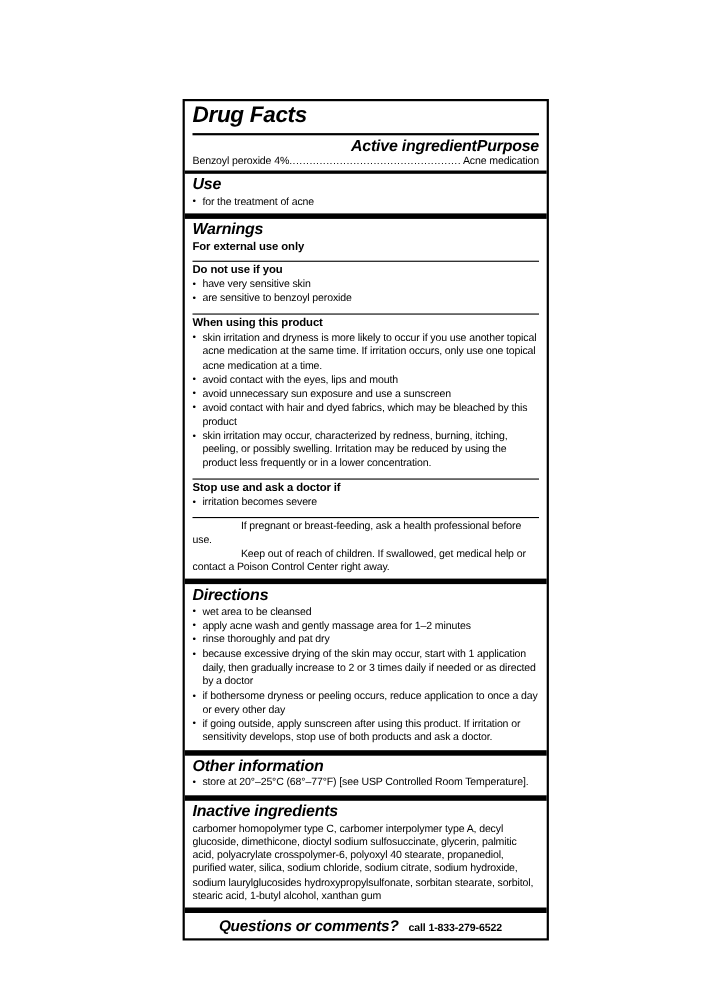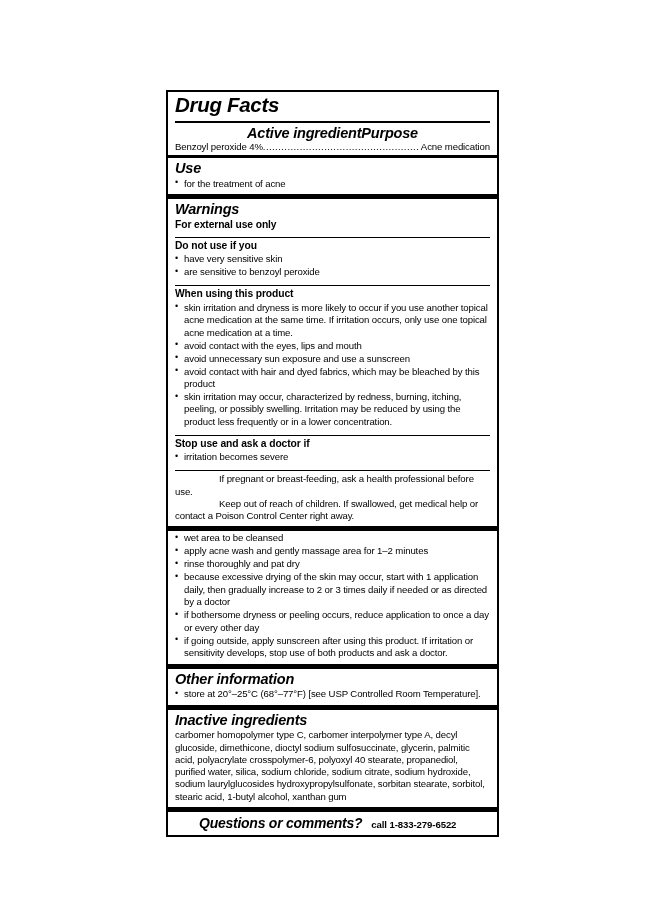--- a/index.html
+++ b/index.html
@@ -67,21 +67,21 @@
   .sec-head {
     font-size: 14.5px;
     font-weight: bold;
     font-style: italic;
     letter-spacing: -0.2px;
     padding: 2px 7px 0 7px;
     line-height: 1.12;
   }
   .sec-head-row {
     display: flex;
-    justify-content: center;
+    justify-content: flex-end;
     align-items: baseline;
     font-size: 14.5px;
     font-weight: bold;
     font-style: italic;
     letter-spacing: -0.2px;
     padding: 2px 7px 0 7px;
     line-height: 1.12;
   }
   .sub-head {
     font-size: 10.3px;
@@ -241,20 +241,21 @@
     </div>
     <div class="ptext">
       <span class="inline-b">Keep out of reach of children.</span><span> If swallowed, get medical help or contact a Poison Control Center right away.</span>
     </div>
     <div style="height:4px"></div>
   </div>
 
   <div class="bar-thick"></div>
 
   <div class="section">
+    <div class="sec-head">Directions</div>
     <ul class="bullets">
       <li>wet area to be cleansed</li>
       <li>apply acne wash and gently massage area for 1–2 minutes</li>
       <li>rinse thoroughly and pat dry</li>
       <li>because excessive drying of the skin may occur, start with 1 application daily, then gradually increase to 2 or 3 times daily if needed or as directed by a doctor</li>
       <li>if bothersome dryness or peeling occurs, reduce application to once a day or every other day</li>
       <li>if going outside, apply sunscreen after using this product. If irritation or sensitivity develops, stop use of both products and ask a doctor.</li>
     </ul>
     <div style="height:4px"></div>
   </div>

